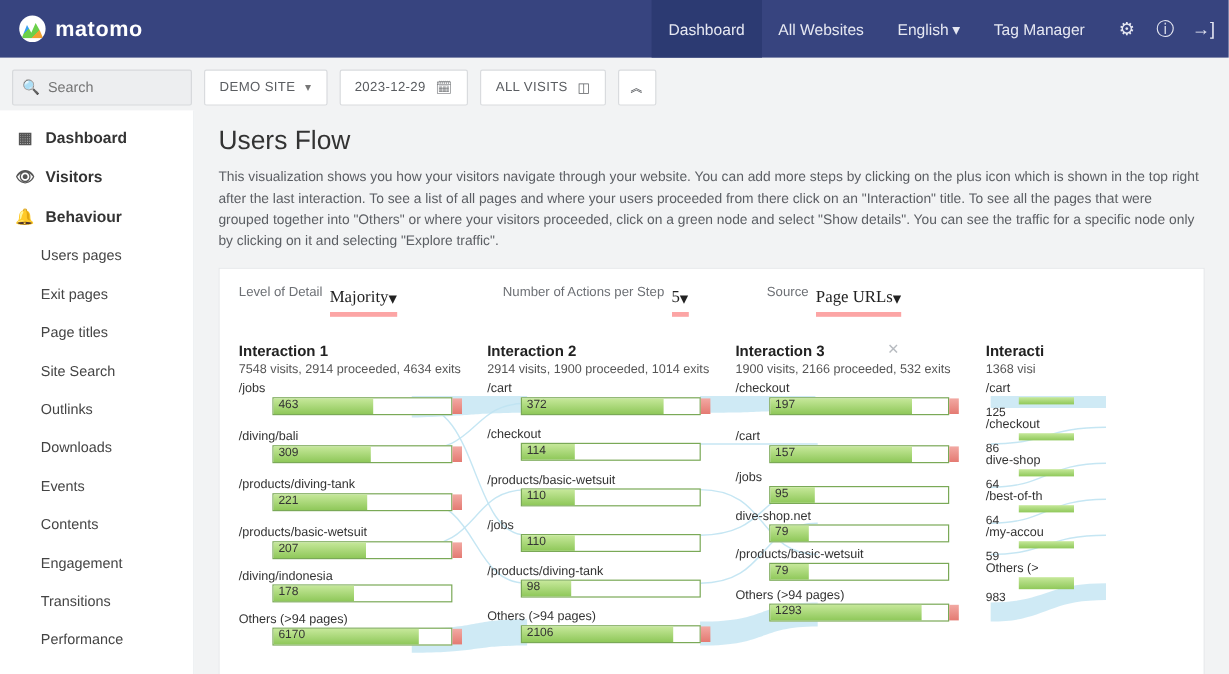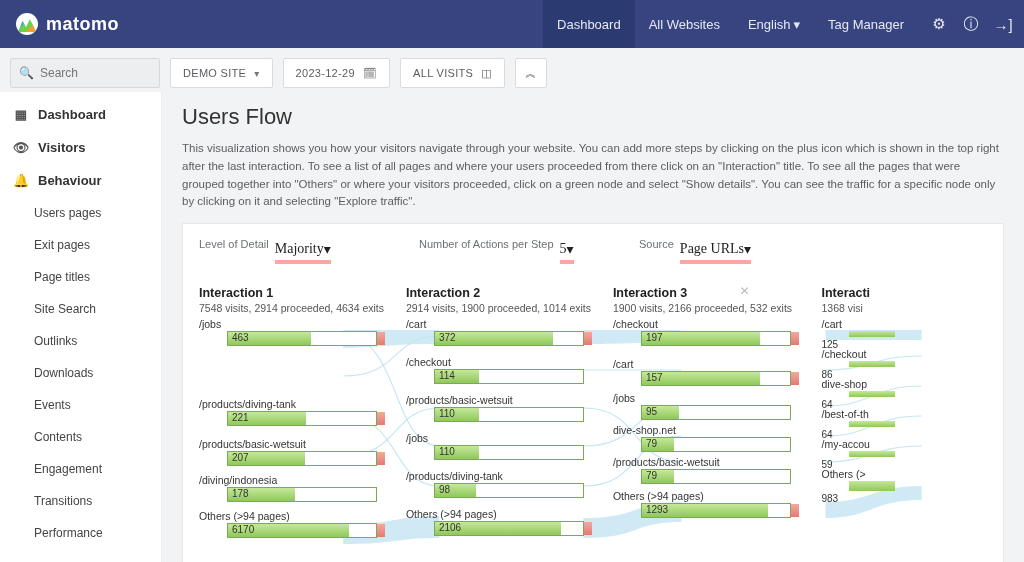--- a/index.html
+++ b/index.html
@@ -289,20 +289,28 @@
             <div class="col-sub">7548 visits, 2914 proceeded, 4634 exits</div>
 
             <div class="node" style="top:32px">
               <div class="nlabel">/jobs</div>
               <div class="bar">
                   <div class="fill" style="width:56%"></div>
                   <div class="exit"></div>
                   <span class="val">463</span>
                 </div>
             </div>
+            <div class="node" style="top:72px">
+              <div class="nlabel">/diving/bali</div>
+              <div class="bar">
+                  <div class="fill" style="width:55%"></div>
+                  <div class="exit"></div>
+                  <span class="val">309</span>
+                </div>
+            </div>
             <div class="node" style="top:112px">
               <div class="nlabel">/products/diving-tank</div>
               <div class="bar">
                   <div class="fill" style="width:53%"></div>
                   <div class="exit"></div>
                   <span class="val">221</span>
                 </div>
             </div>
             <div class="node" style="top:152px">
               <div class="nlabel">/products/basic-wetsuit</div>

